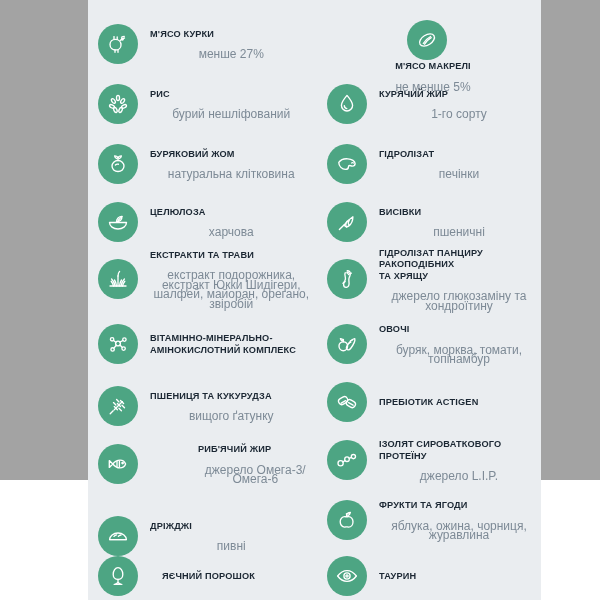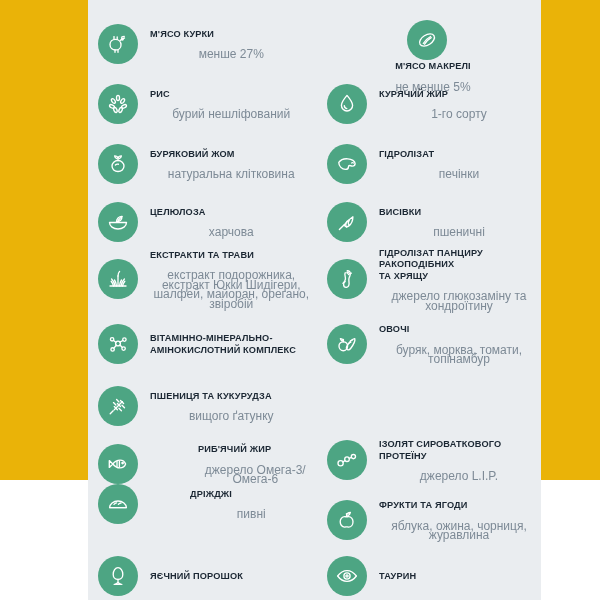--- a/index.html
+++ b/index.html
@@ -10,21 +10,21 @@
     width: 600px;
     height: 600px;
     background: #ffffff;
     font-family: "Liberation Sans", sans-serif;
     overflow: hidden;
   }
   #root {
     position: relative;
     width: 600px;
     height: 480px;
-    background: #eab308;
+    background: #a3a3a3;
     text-decoration: underline;
   }
   #panel {
     position: absolute;
     left: 88px;
     top: 0;
     width: 453px;
     height: 600px;
     background: #eaedf0;
   }
@@ -248,37 +248,37 @@
        <path d="M11 9.4v5.2"></path>
                   <path d="M13.4 9.1v5.8"></path>
      </g>
               </svg>
             </div>
             <div class="ing-text">
               <div class="ing-title">РИБ'ЯЧИЙ ЖИР</div>
               <div class="ing-sub">джерело Омега-3/Омега-6</div>
             </div>
           </div>
-          <div class="ing-item" style="top: 480px; gap: 40px;">
+          <div class="ing-item" style="top: 512px;">
             <div class="icon-circle">
               <svg viewBox="0 0 24 24">
                 <g fill="none" stroke="#ffffff" stroke-width="1.35" stroke-linecap="round" stroke-linejoin="round">
        <path d="M3.6 15.6c0-3.6 3.8-6.6 8.4-6.6s8.4 3 8.4 6.6H3.6z"></path>
        <path d="M3.6 15.6h16.8"></path>
        <path d="M8 12.4c.7-.8 1.6-1.3 2.6-1.5"></path>
        <path d="M12.4 12.2c.8-.7 1.7-1.1 2.6-1.2"></path>
      </g>
               </svg>
             </div>
             <div class="ing-text">
               <div class="ing-title">ДРІЖДЖІ</div>
               <div class="ing-sub">пивні</div>
             </div>
           </div>
-          <div class="ing-item" style="top: 552px;">
+          <div class="ing-item" style="top: 552px; gap: 12px;">
             <div class="icon-circle">
               <svg viewBox="0 0 24 24">
                 <g fill="none" stroke="#ffffff" stroke-width="1.35" stroke-linecap="round" stroke-linejoin="round">
        <path d="M12 3.6c2.7 0 4.8 3.4 4.8 6.8 0 2.9-2.1 5-4.8 5s-4.8-2.1-4.8-5c0-3.4 2.1-6.8 4.8-6.8z"></path>
        <path d="M12 15.4v3.2"></path>
        <path d="M8.2 20.4h7.6"></path>
        <path d="M9.3 20.4l2.7-1.8 2.7 1.8"></path>
      </g>
               </svg>
             </div>
@@ -376,20 +376,35 @@
        <path d="M15.8 10.4c-.8.1-1.6.6-2.1 1.3"></path>
        <path d="M17.6 7.8c-.8.1-1.6.5-2.2 1.1"></path>
      </g>
               </svg>
             </div>
             <div class="ing-text">
               <div class="ing-title">ОВОЧІ</div>
               <div class="ing-sub">буряк, морква, томати, топінамбур</div>
             </div>
           </div>
+          <div class="ing-item" style="top: 378px;">
+            <div class="icon-circle">
+              <svg viewBox="0 0 24 24">
+                <g fill="none" stroke="#ffffff" stroke-width="1.35" stroke-linecap="round" stroke-linejoin="round">
+       <rect x="3.4" y="7.4" width="9.4" height="6.4" rx="3.2" transform="rotate(-30 8.1 10.6)"></rect>
+       <path d="M6.2 13.2l4.4-2.6"></path>
+       <rect x="11.2" y="10.4" width="9.4" height="6.4" rx="3.2" transform="rotate(30 15.9 13.6)"></rect>
+       <path d="M13.6 12.6l4.5 2.6"></path>
+     </g>
+              </svg>
+            </div>
+            <div class="ing-text">
+              <div class="ing-title">ПРЕБІОТИК ACTIGEN</div>
+            </div>
+          </div>
           <div class="ing-item" style="top: 496px;">
             <div class="icon-circle">
               <svg viewBox="0 0 24 24">
                 <g fill="none" stroke="#ffffff" stroke-width="1.35" stroke-linecap="round" stroke-linejoin="round">
        <path d="M13.6 8.6c2.4 0 4.4 2.3 4.4 5.1 0 3-1.9 5.4-4.4 5.4-.8 0-1.4-.3-2-.3s-1.2.3-2 .3c-2.5 0-4.4-2.4-4.4-5.4 0-2.8 2-5.1 4.4-5.1.8 0 1.4.3 2 .3s1.2-.3 2-.3z"></path>
        <path d="M11.6 8.4V5.6"></path>
        <path d="M11.6 6.4c1-1.3 2.4-2 3.8-1.9-.2 1.4-1.2 2.6-2.6 3.1"></path>
      </g>
               </svg>
             </div>

